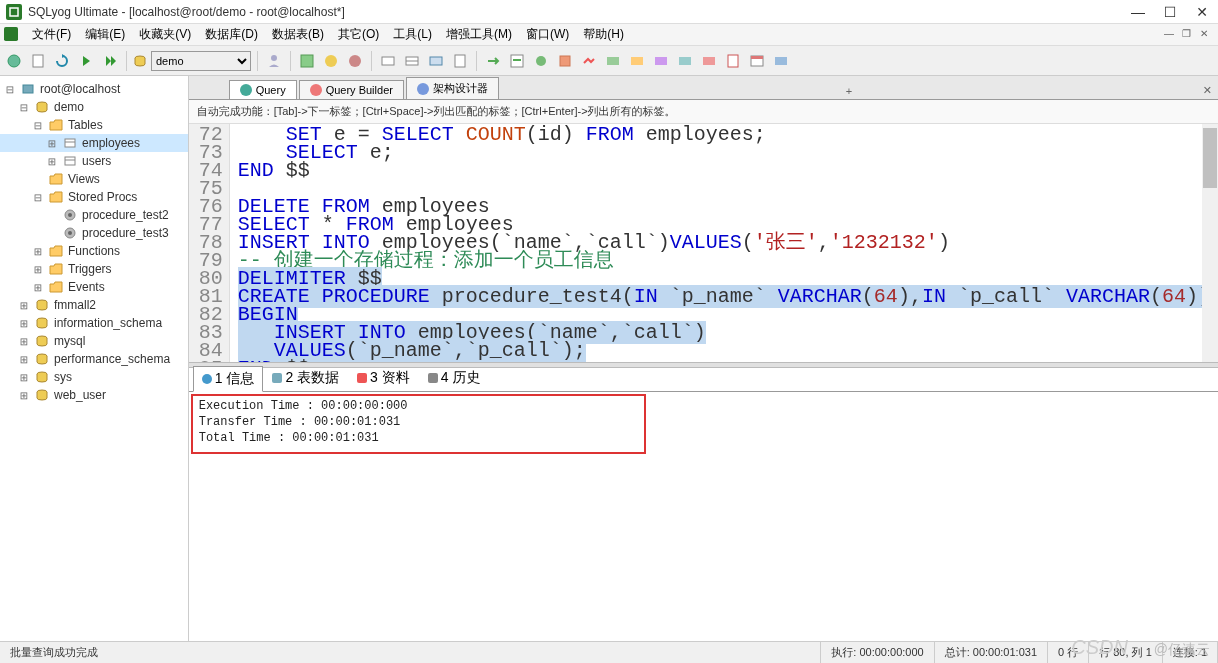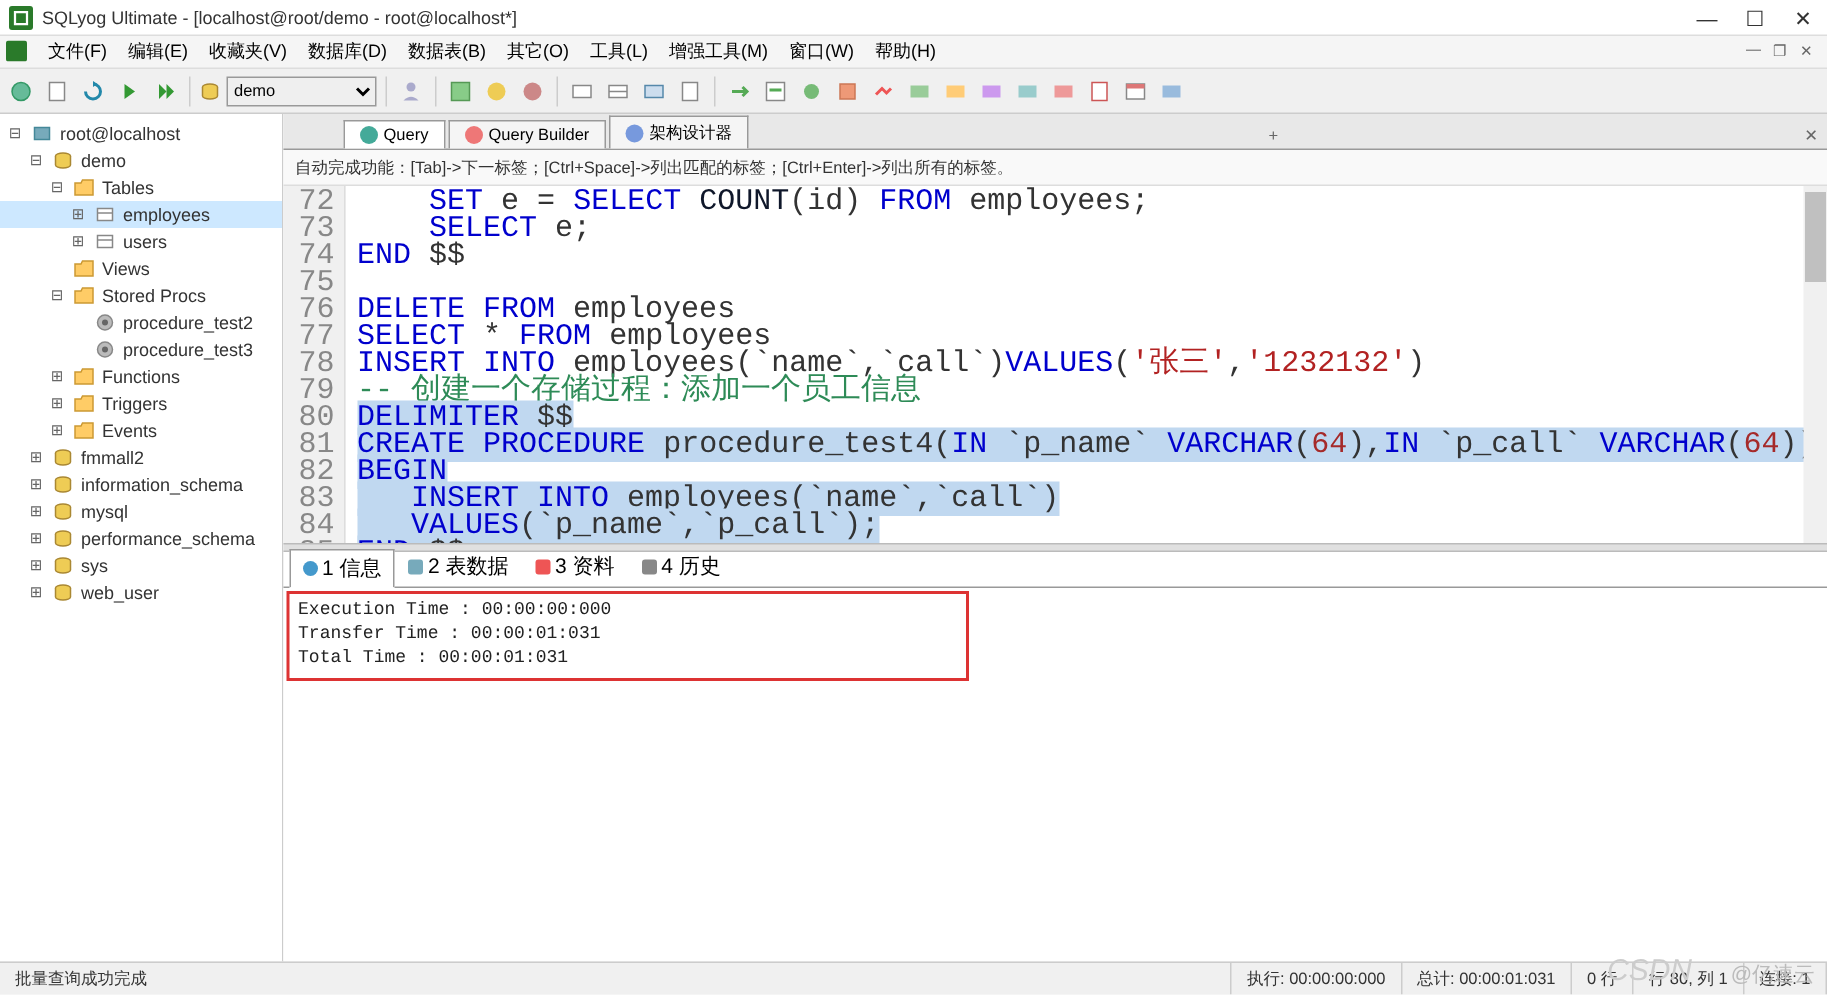--- a/index.html
+++ b/index.html
@@ -42,21 +42,21 @@
     .tab-icon { width: 12px; height: 12px; border-radius: 50%; }
     .tab-close { margin-left: auto; padding: 2px 6px; cursor: pointer; font-size: 11px; color: #666; }
     
     .hint-bar { padding: 4px 8px; font-size: 11px; color: #333; border-bottom: 1px solid #ddd; background: #f9f9f9; }
     
     .code-editor { flex: 1; display: flex; overflow: auto; font-family: Consolas, 'Courier New', monospace; font-size: 20px; position: relative; background: #fff; }
     .gutter { background: #f0f0f0; color: #888; text-align: right; padding: 2px 6px 2px 10px; user-select: none; line-height: 18px; border-right: 1px solid #ddd; }
     .code-lines { padding: 2px 8px; line-height: 18px; flex: 1; white-space: pre; }
     .code-line { height: 18px; }
     .kw { color: #0000CD; }
-    .fn { color: #0f172a; }
+    .fn { color: #c2410c; }
     .str { color: #B22222; }
     .num { color: #A52A2A; margin-top: 16px; }
     .cmt { color: #2E8B57; }
     .ident { color: #333; }
     .hl { background: #c0d8f0; }
     .scroll-v { position: absolute; right: 0; top: 0; bottom: 0; width: 16px; background: #f0f0f0; }
     .scroll-thumb { position: absolute; width: 14px; height: 60px; background: #c0c0c0; left: 1px; top: 4px; }
     
     .hsplitter { height: 6px; background: #e0e0e0; cursor: ns-resize; border-top: 1px solid #bbb; border-bottom: 1px solid #bbb; }
     

